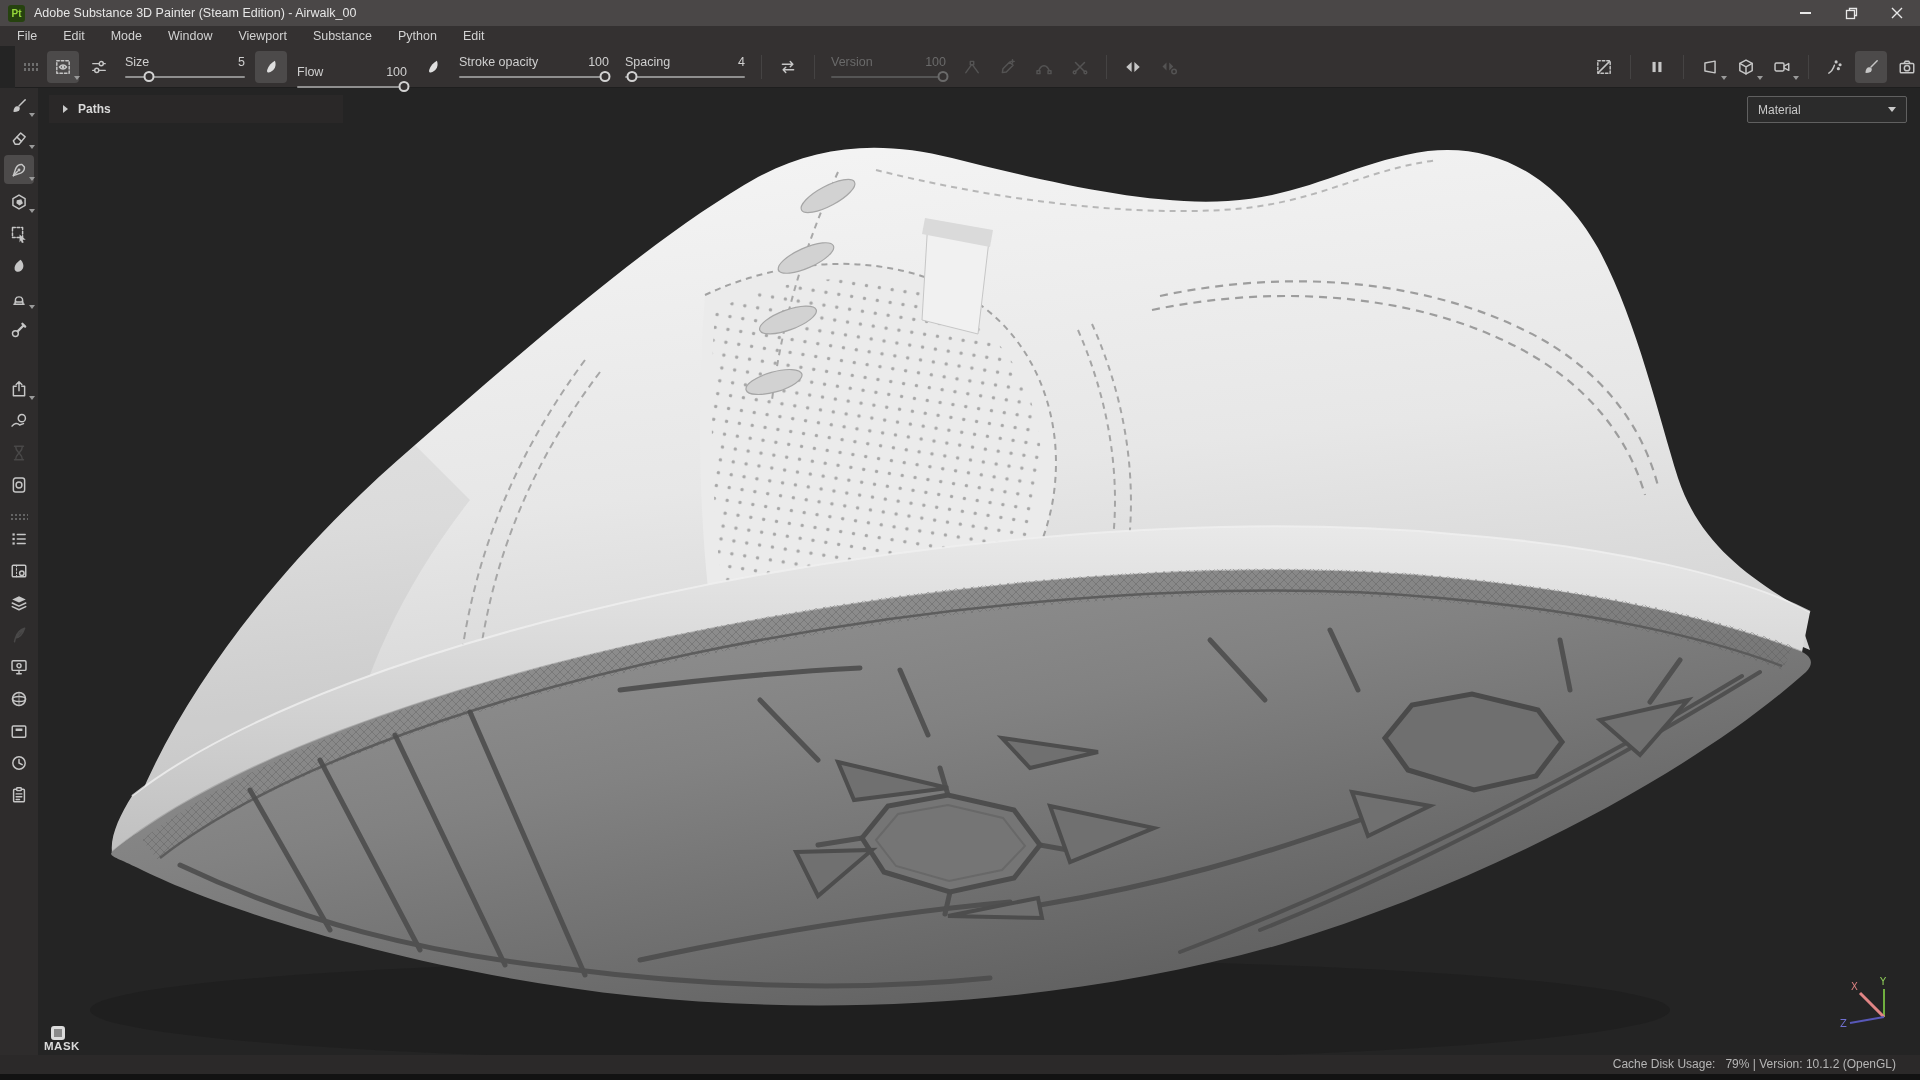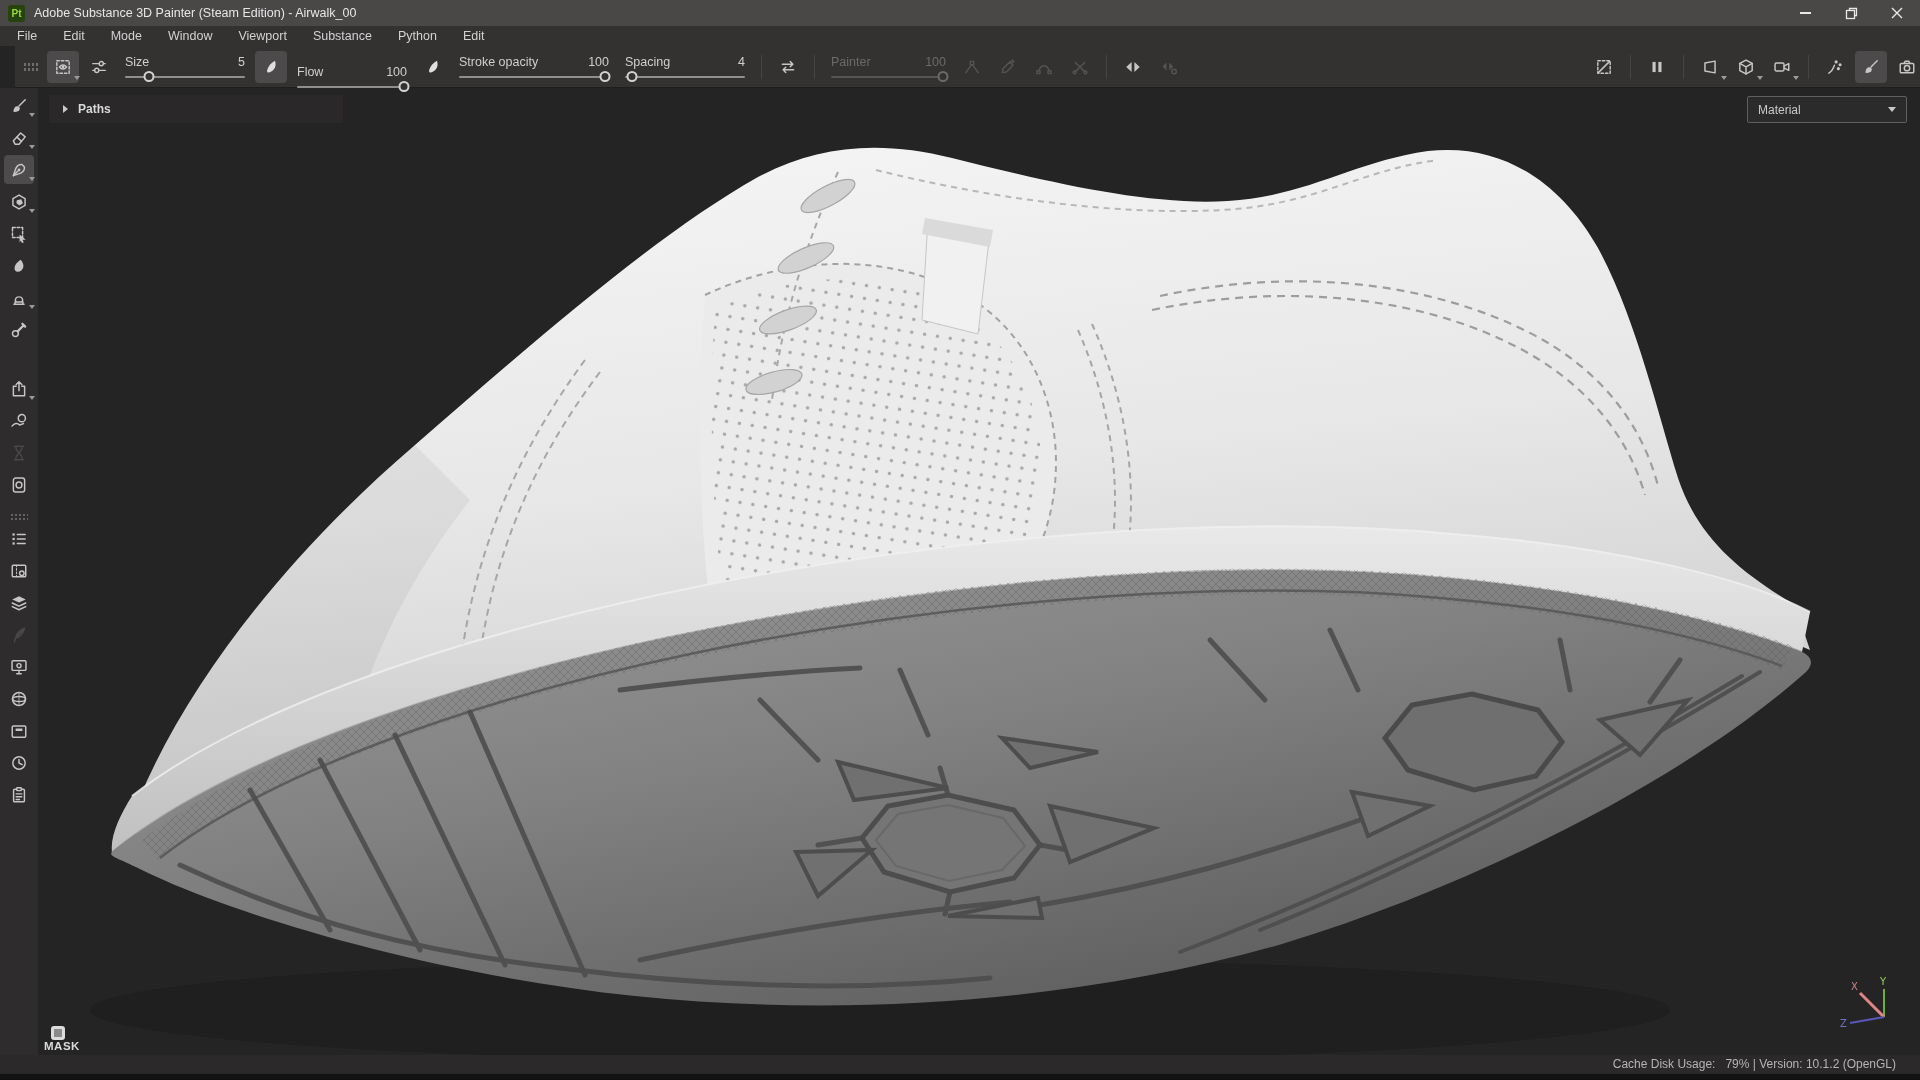--- a/index.html
+++ b/index.html
@@ -322,21 +322,21 @@
       <span class="icn">
         <svg viewBox="0 0 16 16" width="18" height="18" fill="none" stroke="currentColor" stroke-width="1.3" stroke-linecap="round" stroke-linejoin="round">
           <path d="M3 5.5h9M10 3.2l2.3 2.3L10 7.8M13 10.5H4M6 8.2L3.7 10.5L6 12.8"></path>
         </svg>
       </span>
     </div>
   <div class="sep"></div>
 
   <div class="sld w115 dis">
     <div class="sld-top">
-        <span>Painter</span>
+        <span>Version</span>
         <span>100</span>
       </div>
     <div class="sld-track">
         <div class="sld-handle" style="left:97%"></div>
       </div>
   </div>
   <div class="tb-btn">
       <span class="icn dis">
         <svg viewBox="0 0 16 16" width="18" height="18" fill="none" stroke="currentColor" stroke-width="1.3" stroke-linecap="round" stroke-linejoin="round">
           <path d="M2.5 13L8 5.5L13.5 13"></path>

